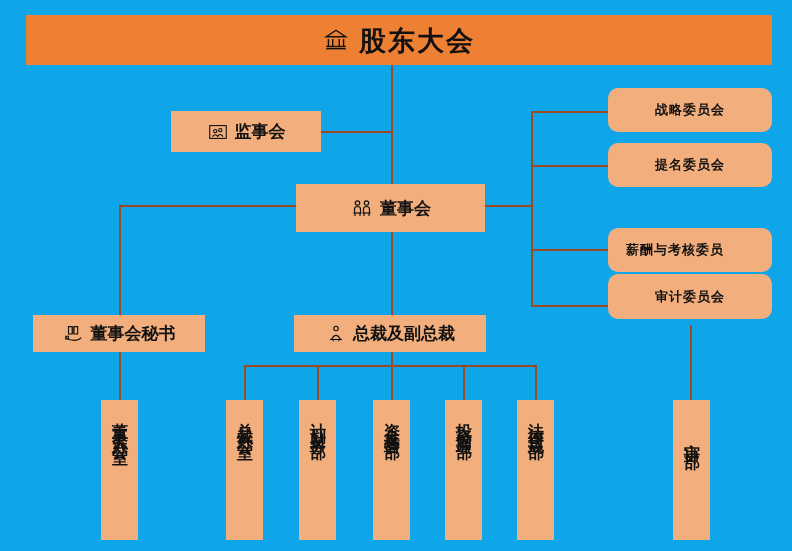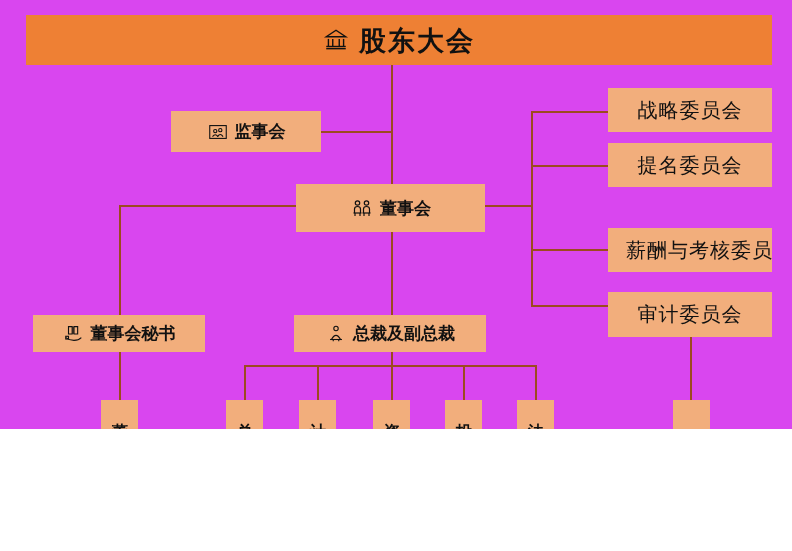--- a/index.html
+++ b/index.html
@@ -3,22 +3,22 @@
 <meta charset="utf-8">
 <style>
   html, body {
     margin: 0;
     padding: 0;
     background: #ffffff;
   }
   #chart-root {
     position: relative;
     width: 792px;
-    height: 429px;
-    background: #d946ef;
+    height: 551px;
+    background: #0ea5e9;
     font-family: "DejaVu Sans", "Liberation Sans", sans-serif;
     overflow: hidden;
   }
 
   
   .line {
     position: absolute;
     background: #9C4A20;
   }
   .line.v { width: 2px; }
@@ -48,23 +48,24 @@
 
   
   .node.mid {
     font-size: 17px;
     font-weight: 700;
     gap: 6px;
   }
 
   
   .node.committee {
-    font-size: 20px;
-    font-weight: 400;
+    font-size: 13px;
+    font-weight: 700;
     letter-spacing: 1px;
+    border-radius: 10px;
   }
   .node.committee.overflow {
     justify-content: flex-start;
     padding-left: 14px;
   }
   .node.committee.overflow .label {
     transform: translateX(4px);
   }
 
   
@@ -201,21 +202,21 @@
 
   <div class="node committee" style="left:608px; top:88px; width:164px; height:44px;">
     <span class="label">战略委员会</span>
   </div>
   <div class="node committee overflow" style="left:608px; top:228px; width:164px; height:44px;">
     <span class="label">薪酬与考核委员</span>
   </div>
   <div class="node committee" style="left:608px; top:143px; width:164px; height:44px;">
     <span class="label">提名委员会</span>
   </div>
-  <div class="node committee" style="left:608px; top:292px; width:164px; height:45px;">
+  <div class="node committee" style="left:608px; top:274px; width:164px; height:45px;">
     <span class="label">审计委员会</span>
   </div>
 
   <div class="node dept" style="left:101px; top:400px; width:37px; height:140px;">
     <span class="label">董事会办公室</span>
   </div>
   <div class="node dept" style="left:226px; top:400px; width:37px; height:140px;">
     <span class="label">总裁办公室</span>
   </div>
   <div class="node dept" style="left:299px; top:400px; width:37px; height:140px;">

